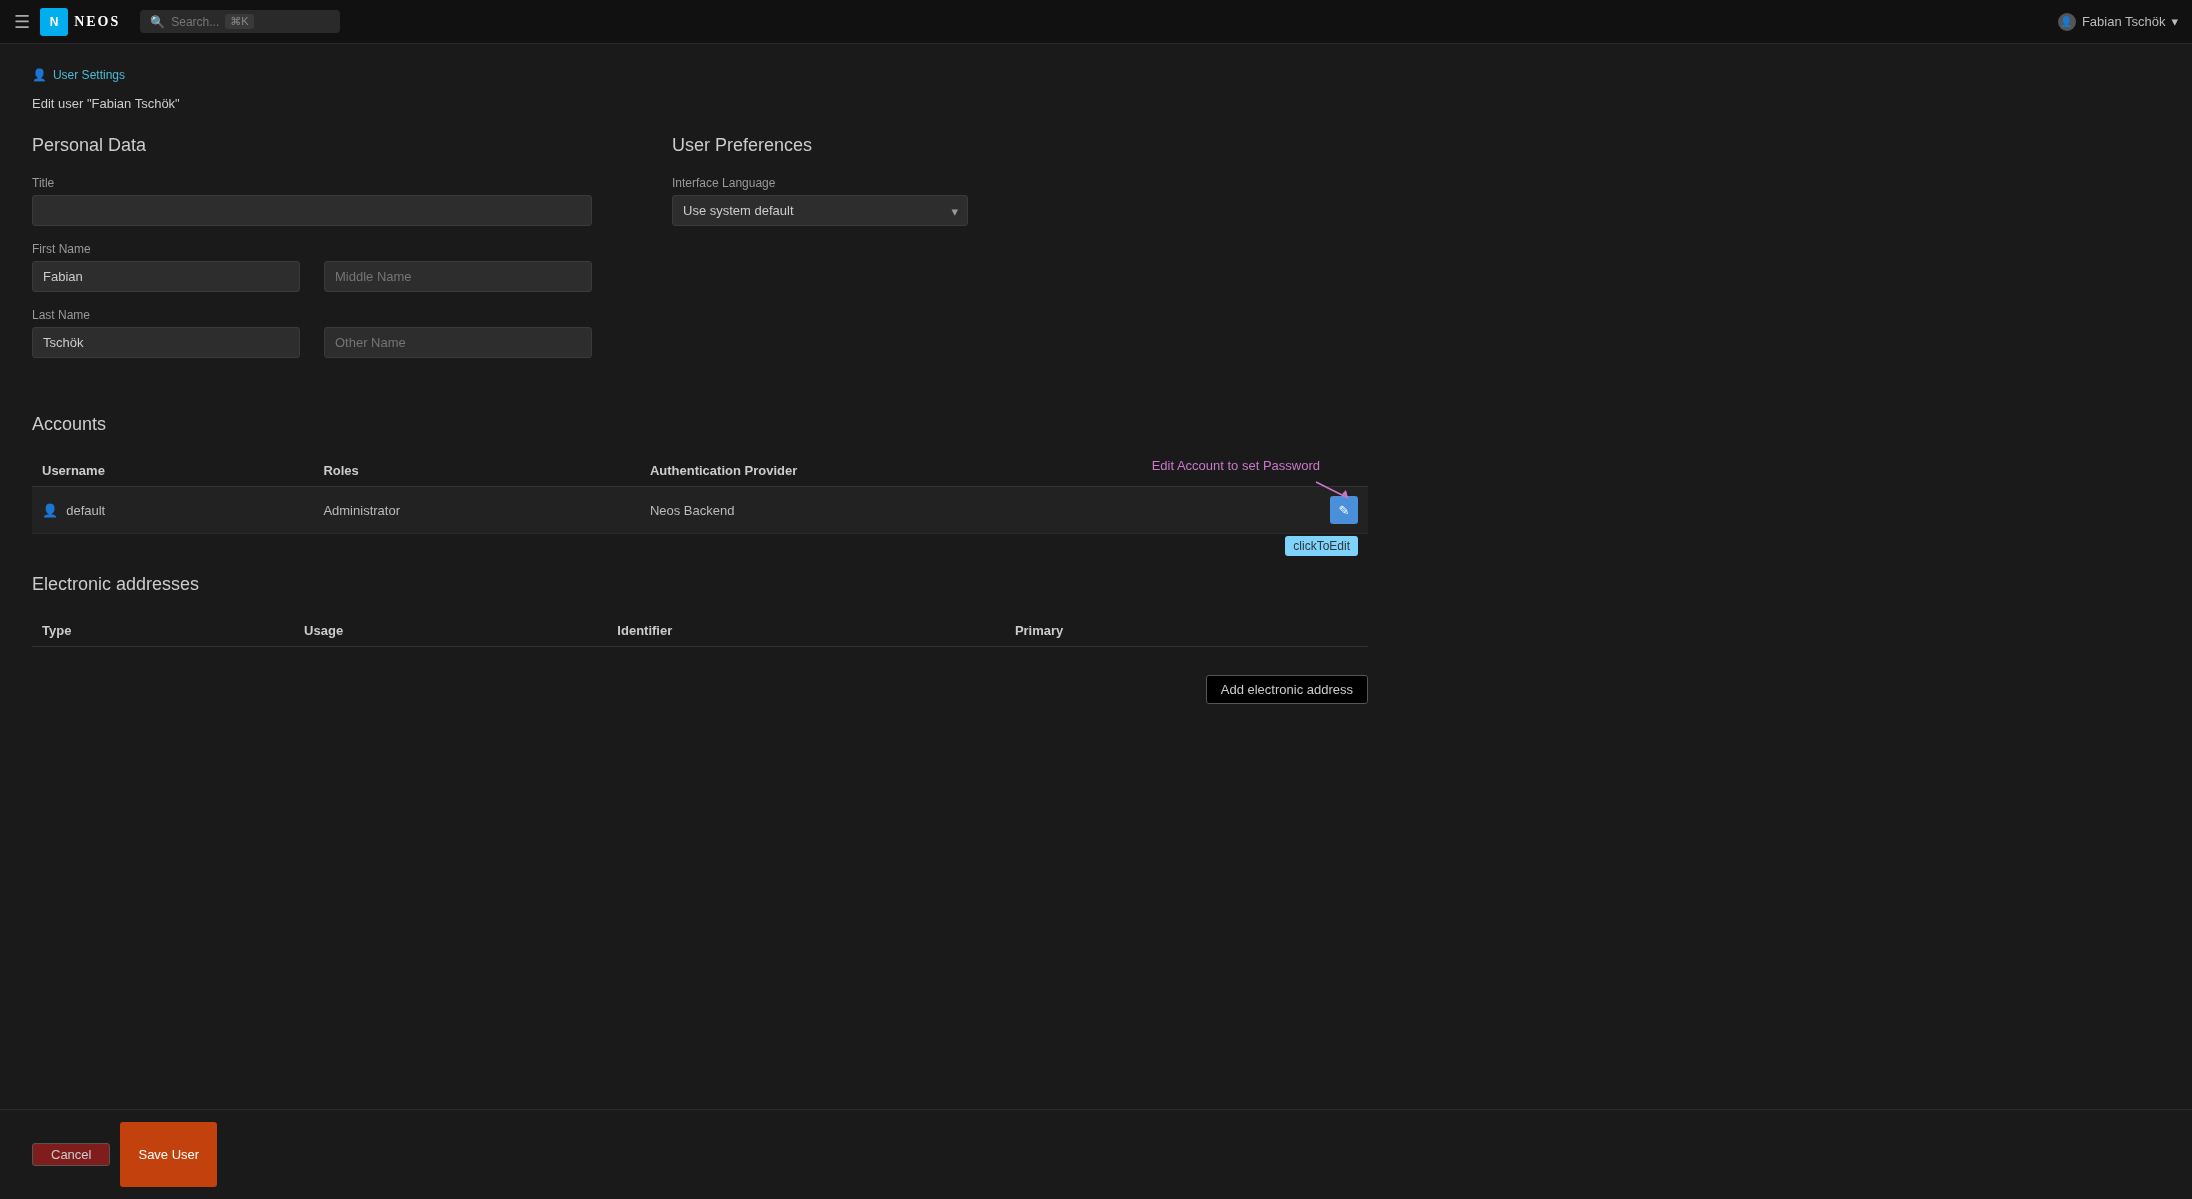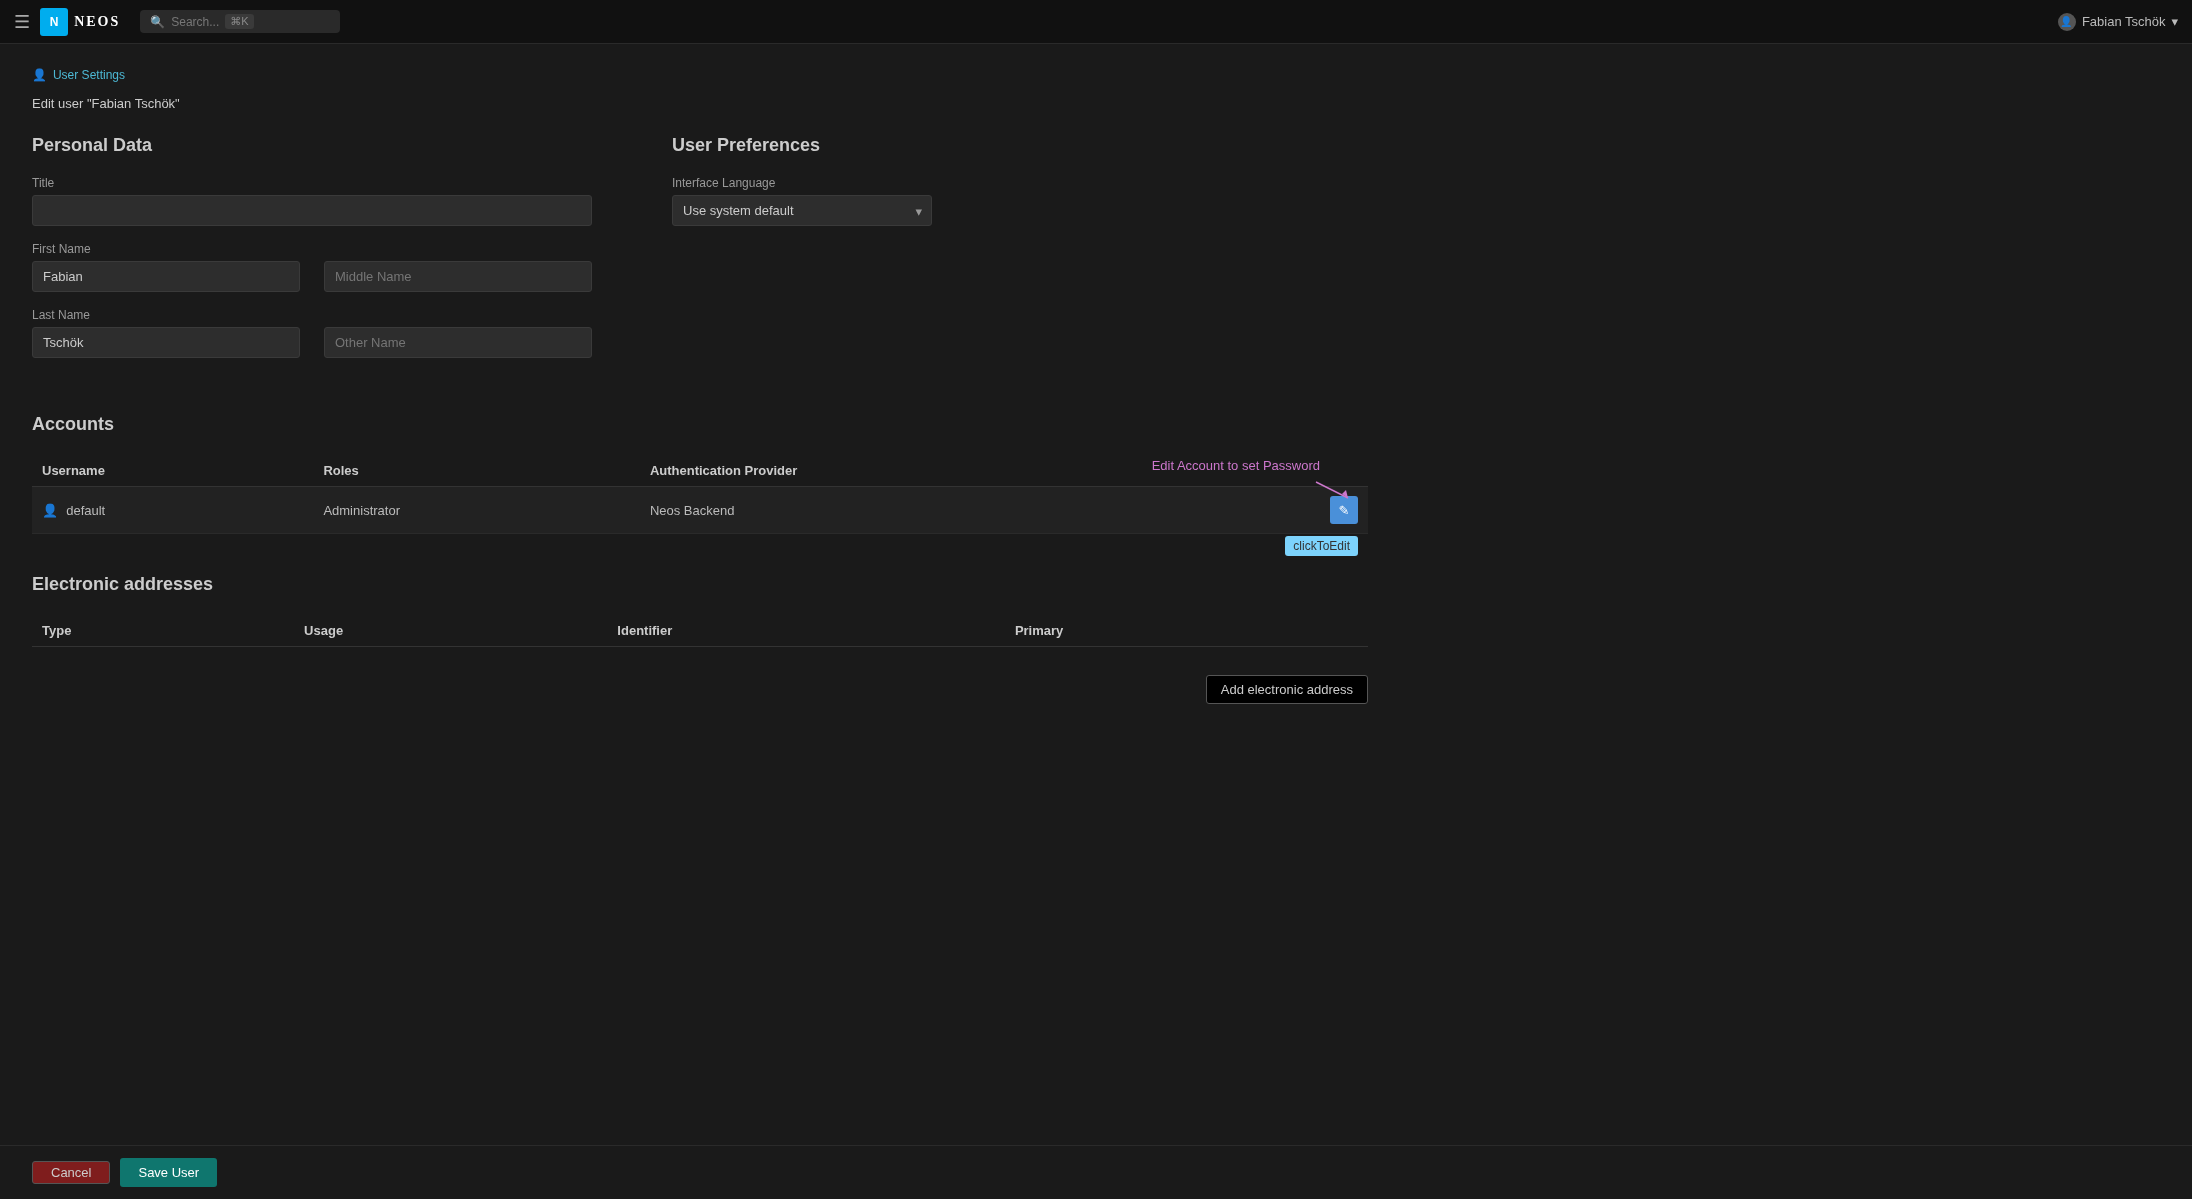--- a/index.html
+++ b/index.html
@@ -120,21 +120,21 @@
       display: flex;
       gap: 80px;
       margin-bottom: 40px;
     }
     .col-left { flex: 0 0 560px; }
     .col-right { flex: 1; }
 
     .section-title {
       font-size: 18px;
       color: #ccc;
-      font-weight: 700;
+      font-weight: 400;
       margin-bottom: 20px;
     }
 
     .form-group {
       margin-bottom: 16px;
     }
     .form-label {
       color: #999;
       font-size: 12px;
       margin-bottom: 5px;
@@ -164,21 +164,21 @@
       display: block;
     }
     .pref-select {
       background: #2d2d2d;
       border: 1px solid #3a3a3a;
       border-radius: 3px;
       color: #ccc;
       padding: 7px 10px;
       font-size: 13px;
       outline: none;
-      width: 260px;
+      width: 296px;
       appearance: none;
       -webkit-appearance: none;
       cursor: pointer;
     }
     .select-wrapper {
       position: relative;
       display: inline-block;
     }
     .select-wrapper::after {
       content: '▾';
@@ -282,25 +282,25 @@
     .btn-cancel {
       background: #7f1d1d;
       border: 1px solid #555;
       border-radius: 3px;
       color: #ccc;
       padding: 3px 18px;
       font-size: 13px;
       cursor: pointer;
     }
     .btn-save {
-      background: #0f766e;
+      background: #c2410c;
       border: none;
       border-radius: 3px;
       color: white;
-      padding: 7px 18px;
+      padding: 25px 18px;
       font-size: 13px;
       cursor: pointer;
     }
   </style>
 </head>
 <body>
 
 <div class="topnav">
   <span class="topnav-hamburger">☰</span>
   <div class="topnav-logo">

